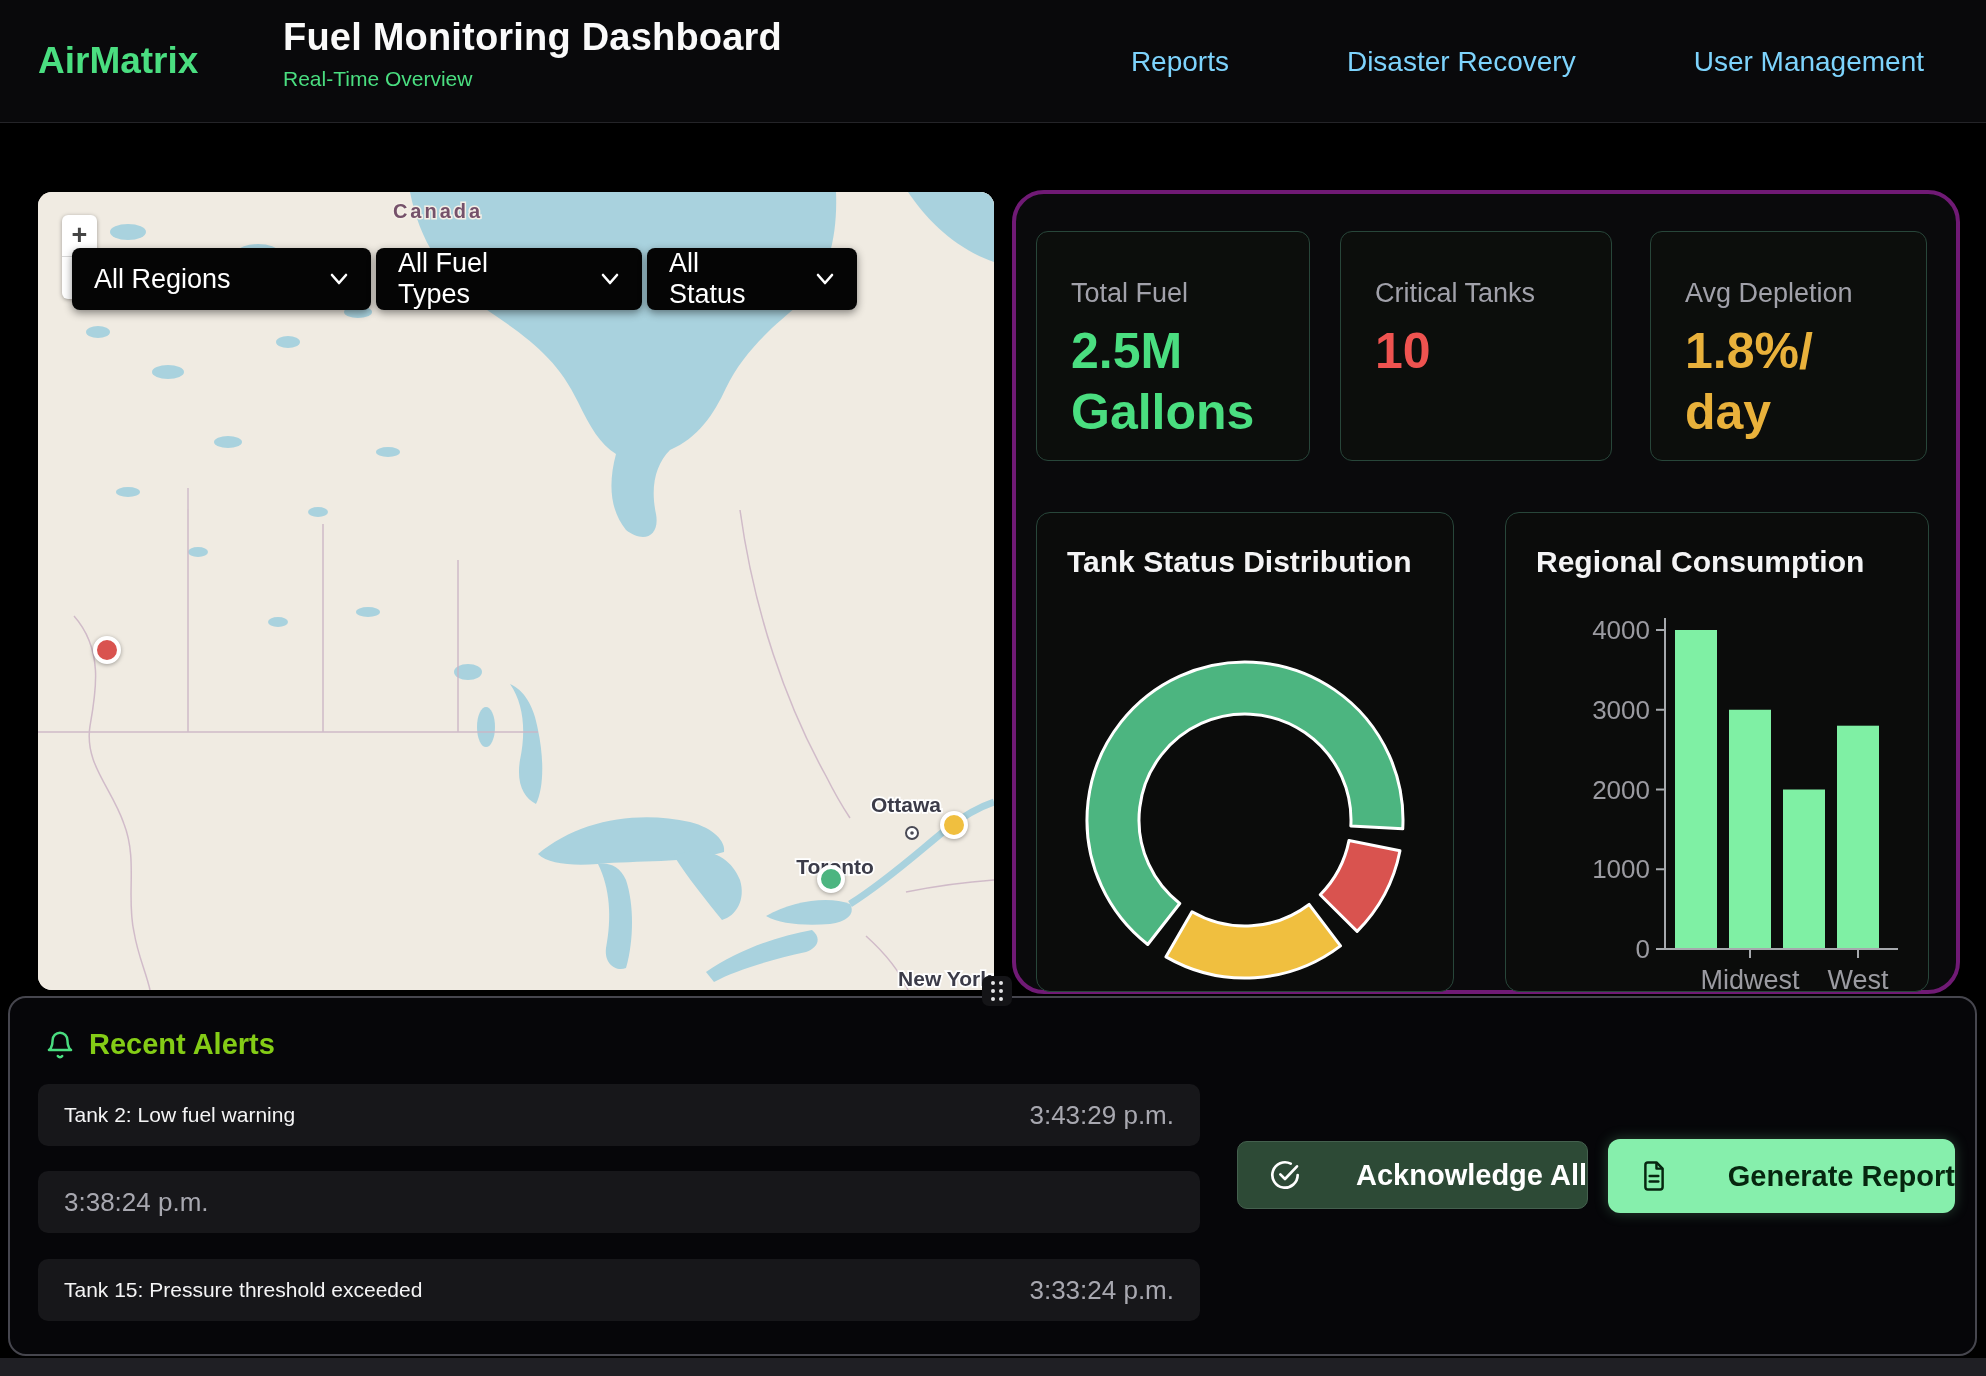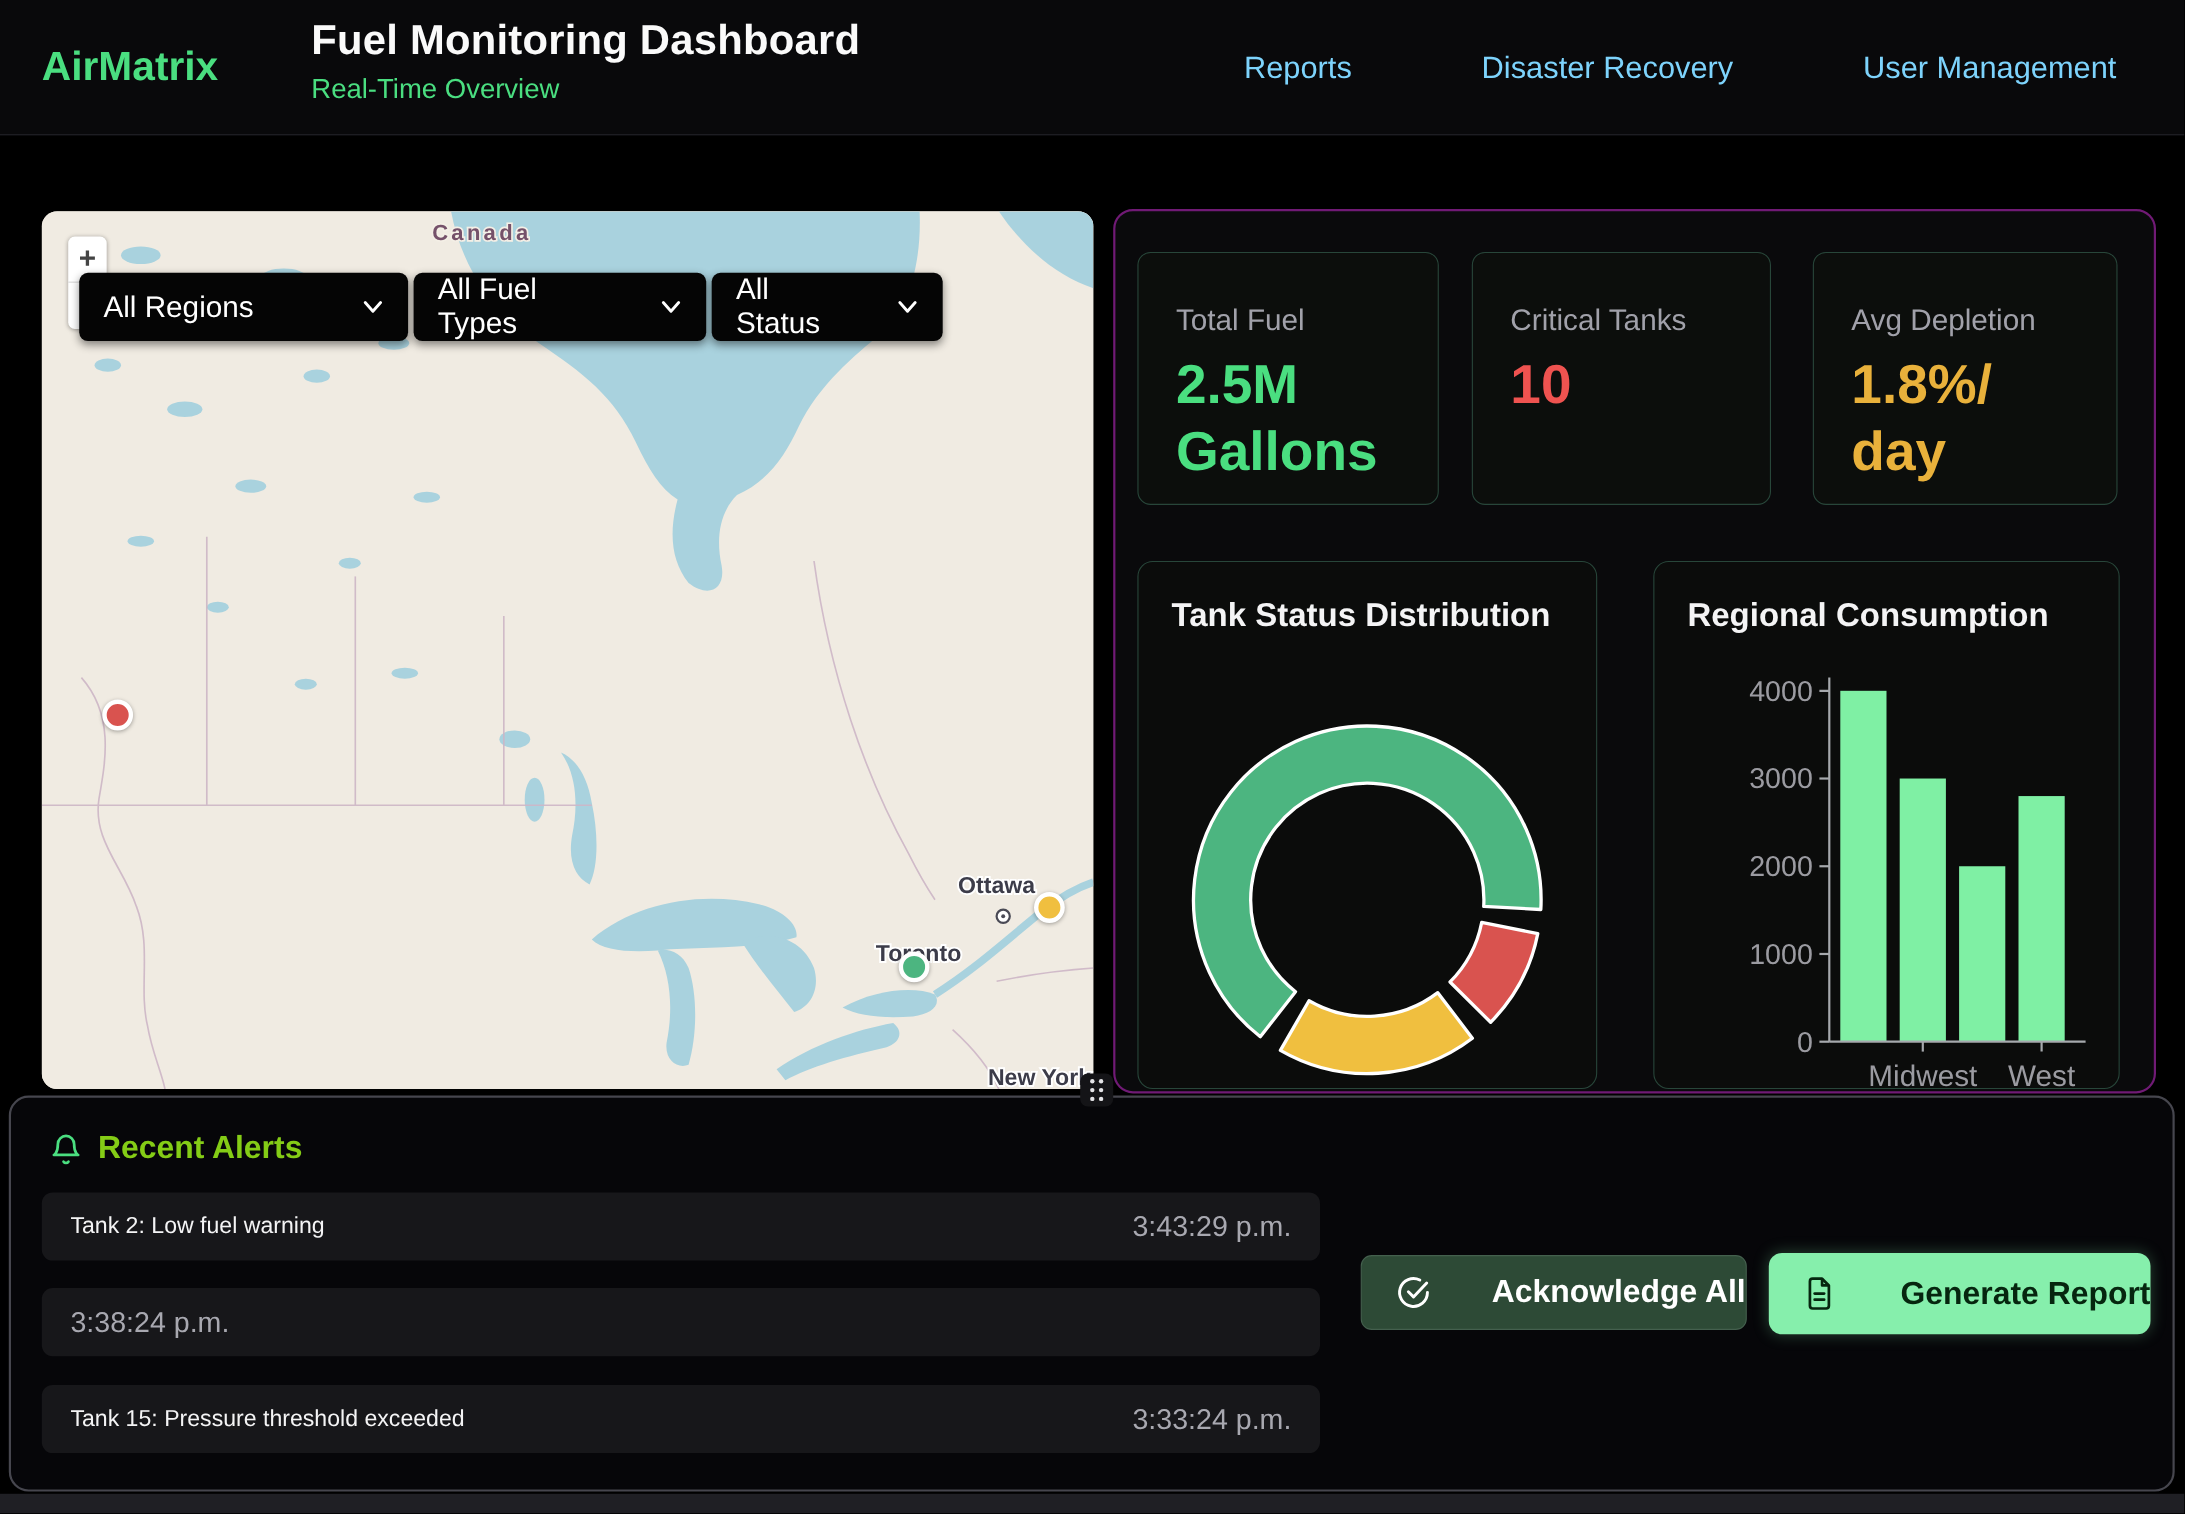--- a/index.html
+++ b/index.html
@@ -5,41 +5,41 @@
   * { margin:0; padding:0; box-sizing:border-box; }
   html,body { background:#000; }
   body { font-family:"Liberation Sans", sans-serif; }
   #app { position:relative; width:1986px; height:1376px; background:#000; overflow:hidden; }
 
   
   .header { position:absolute; left:0; top:0; width:1986px; height:123px; background:#09090b; border-bottom:1px solid #242428; }
   .brand { position:absolute; left:38px; top:40px; font-size:37px; font-weight:bold; color:#4ade80; }
   .title-block { position:absolute; left:283px; top:16px; }
   .page-title { font-size:38px; font-weight:bold; color:#fafafa; letter-spacing:.2px; }
-  .page-subtitle { margin-top:8px; font-size:25px; font-weight:500; color:#4ade80; }
+  .page-subtitle { margin-top:8px; font-size:21px; font-weight:500; color:#4ade80; }
   .nav { position:absolute; right:62px; top:0; height:123px; display:flex; align-items:center; gap:118px; }
   .nav-item { font-size:28px; color:#7dd3fc; cursor:pointer; }
 
   
   .map { position:absolute; left:38px; top:192px; width:956px; height:798px; border-radius:14px; overflow:hidden; background:#f0ebe2; }
   .map svg.geo { position:absolute; left:0; top:0; }
   .zoom-ctl { position:absolute; left:24px; top:23px; width:35px; background:#fff; border-radius:6px; box-shadow:0 1px 4px rgba(0,0,0,.35); z-index:3; }
   .zoom-btn { width:35px; height:42px; display:flex; align-items:center; justify-content:center; font-size:27px; font-weight:bold; color:#444; cursor:pointer; }
   .zoom-btn:first-child { border-bottom:1px solid #d8d8d8; }
   .filters { position:absolute; left:34px; top:56px; display:flex; gap:5px; z-index:5; }
   .filter { height:62px; background:#050505; border-radius:8px; display:flex; align-items:center; justify-content:space-between; padding:0 22px; color:#fff; box-shadow:0 3px 8px rgba(0,0,0,.45); cursor:pointer;gap:30px; }
   .filter span.lbl { font-size:27px; font-weight:500; }
   .filter .chev { margin-left:26px; display:flex; }
   .f-regions { width:299px; } .f-fuel { width:266px; } .f-status { width:210px; }
   .marker { position:absolute; width:28px; height:28px; border:4px solid #fff; border-radius:50%; transform:translate(-50%,-50%); box-shadow:0 1px 4px rgba(0,0,0,.35); z-index:4; cursor:pointer; }
   .grip { position:absolute; left:982px; top:976px; width:30px; height:30px; background:#141417; border-radius:7px; z-index:6; display:grid; grid-template-columns:repeat(2,4px); grid-template-rows:repeat(3,4px); gap:4px; align-content:center; justify-content:center; cursor:grab; }
   .grip i { width:4px; height:4px; border-radius:50%; background:#e4e4e7; }
 
   
-  .panel { position:absolute; left:1012px; top:190px; width:948px; height:804px; background:#0a0a0c; border:2px solid #701a75; border-radius:18px; }
+  .panel { position:absolute; left:1012px; top:190px; width:948px; height:804px; background:#0a0a0c; border:4px solid #701a75; border-radius:32px; }
   .stat-card { position:absolute; top:37px; height:230px; background:#0c0e0c; border:1px solid #28463a; border-radius:12px; padding:46px 34px 0 34px; }
   .stat-label { font-size:27px; font-weight:500; color:#a1a1aa; }
   .stat-value { margin-top:12px; font-size:50px; font-weight:bold; line-height:1.22; }
   .card-1 { left:20px;  width:274px; }
   .card-2 { left:324px; width:272px; }
   .card-3 { left:634px; width:277px; }
   .chart-card { position:absolute; top:318px; height:480px; background:#0b0c0b; border:1px solid #28463a; border-radius:14px; overflow:hidden; }
   .donut-card { left:20px; width:418px; }
   .bar-card { left:489px; width:424px; }
   .chart-title { position:absolute; left:30px; top:32px; font-size:30px; font-weight:bold; color:#f4f4f5; z-index:2; }

